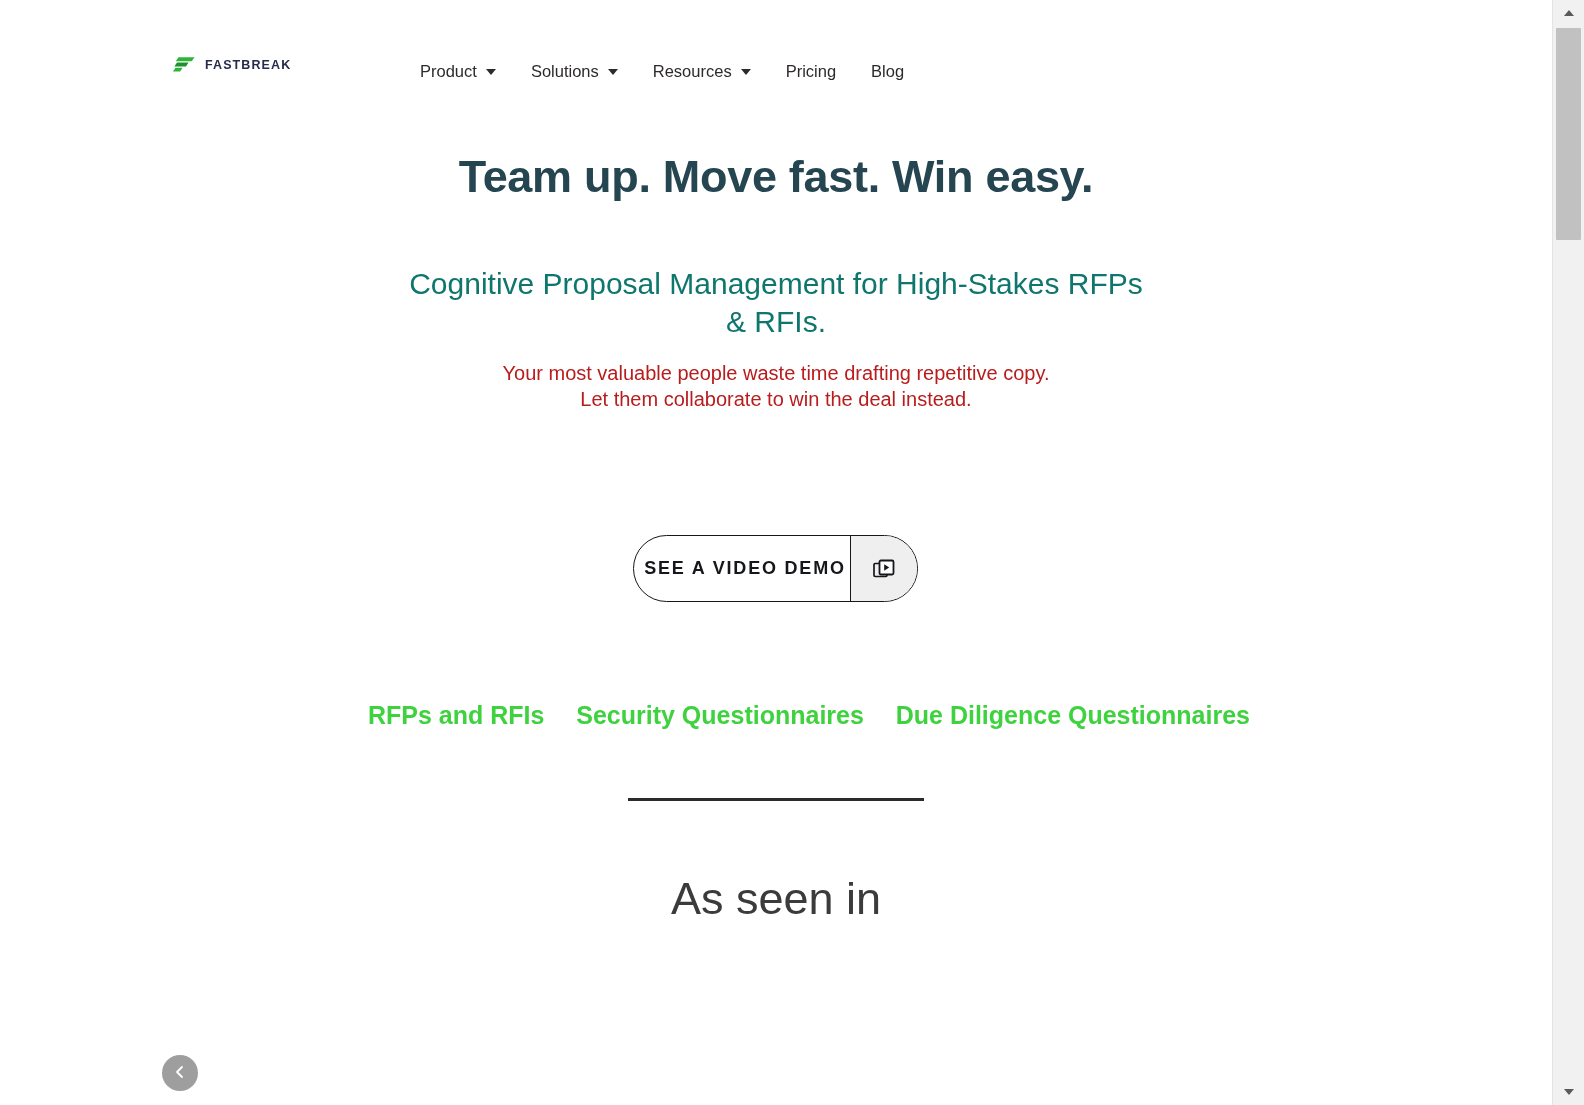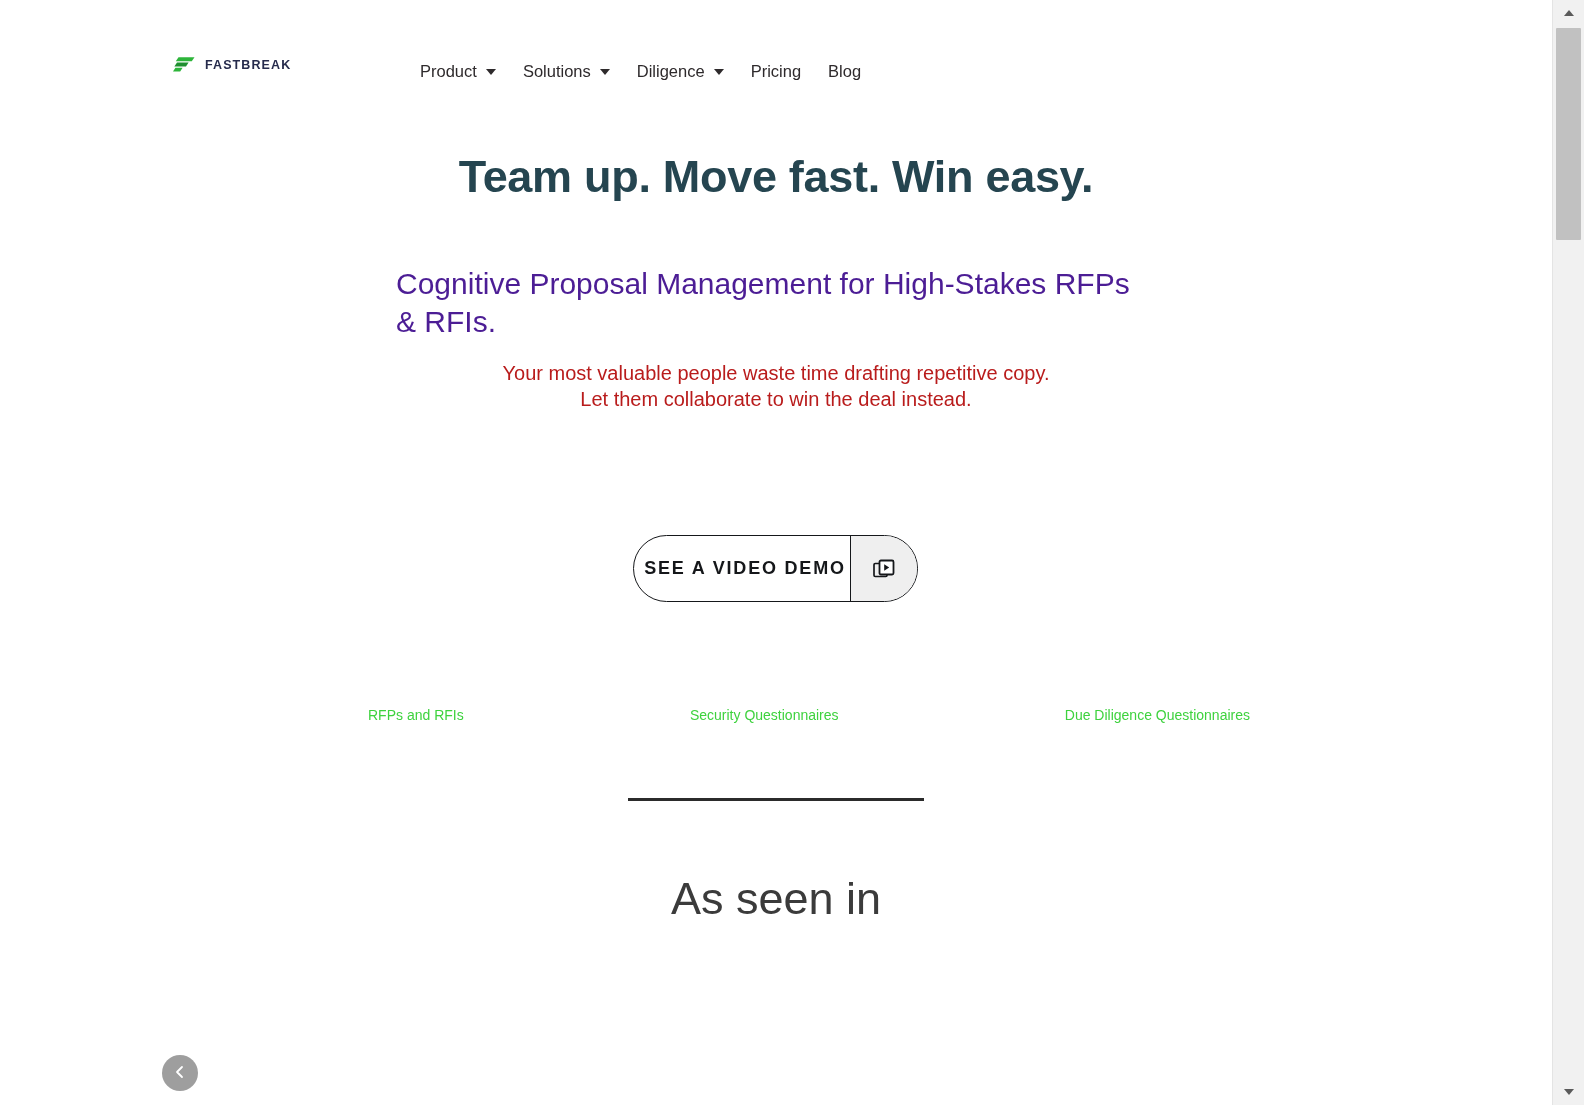--- a/index.html
+++ b/index.html
@@ -52,21 +52,21 @@
     color: #262b4c;
     line-height: 1;
   }
 
   #nav-links {
     position: absolute;
     left: 420px;
     top: 58px;
     display: flex;
     align-items: flex-end;
-    gap: 27px;
+    gap: 35px;
   }
   .nav-item {
     display: flex;
     align-items: center;
     gap: 9px;
     font-size: 16.5px;
     color: #2e2a2c;
     cursor: pointer;
     white-space: nowrap;
     line-height: 26px;
@@ -112,22 +112,23 @@
     font-weight: bold;
     color: #254550;
     letter-spacing: -0.3px;
     line-height: 58px;
   }
 
   #subhead {
     position: absolute;
     left: 396px; top: 265px;
     width: 760px;
+    text-align: center;
     font-size: 30px;
-    color: #4c1d95;
+    color: #0f766e;
     line-height: 37.5px;
     font-weight: normal;
   }
 
   #subcopy-1, #subcopy-2 {
     position: absolute;
     left: 376px;
     width: 800px;
     text-align: center;
     font-size: 20px;
@@ -178,26 +179,27 @@
   #usecase-links {
     position: absolute;
     left: 300px;
     top: 702px;
     width: 990px;
     display: flex;
     justify-content: space-between;
     align-items: center;
   }
   .usecase-link {
-    font-size: 14px;
+    font-size: 25px;
     color: #3ed23e;
     text-decoration: none;
     cursor: pointer;
     white-space: nowrap;
     line-height: 26px;
+    font-weight: bold;
   }
   .usecase-link:nth-child(1) { margin-left: 68px; }
   .usecase-link:nth-child(3) { margin-right: 40px; }
 
   
   #hero-divider {
     position: absolute;
     left: 628px;
     top: 798px;
     width: 296px;
@@ -307,21 +309,21 @@
     <nav id="nav-links">
       <div class="nav-item">
         <span>Product</span>
         <span class="caret"></span>
       </div>
       <div class="nav-item">
         <span>Solutions</span>
         <span class="caret"></span>
       </div>
       <div class="nav-item">
-        <span>Diligence</span>
+        <span>Resources</span>
         <span class="caret"></span>
       </div>
       <div class="nav-item">
         <span>Pricing</span>
       </div>
       <div class="nav-item">
         <span>Blog</span>
       </div>
     </nav>
 

